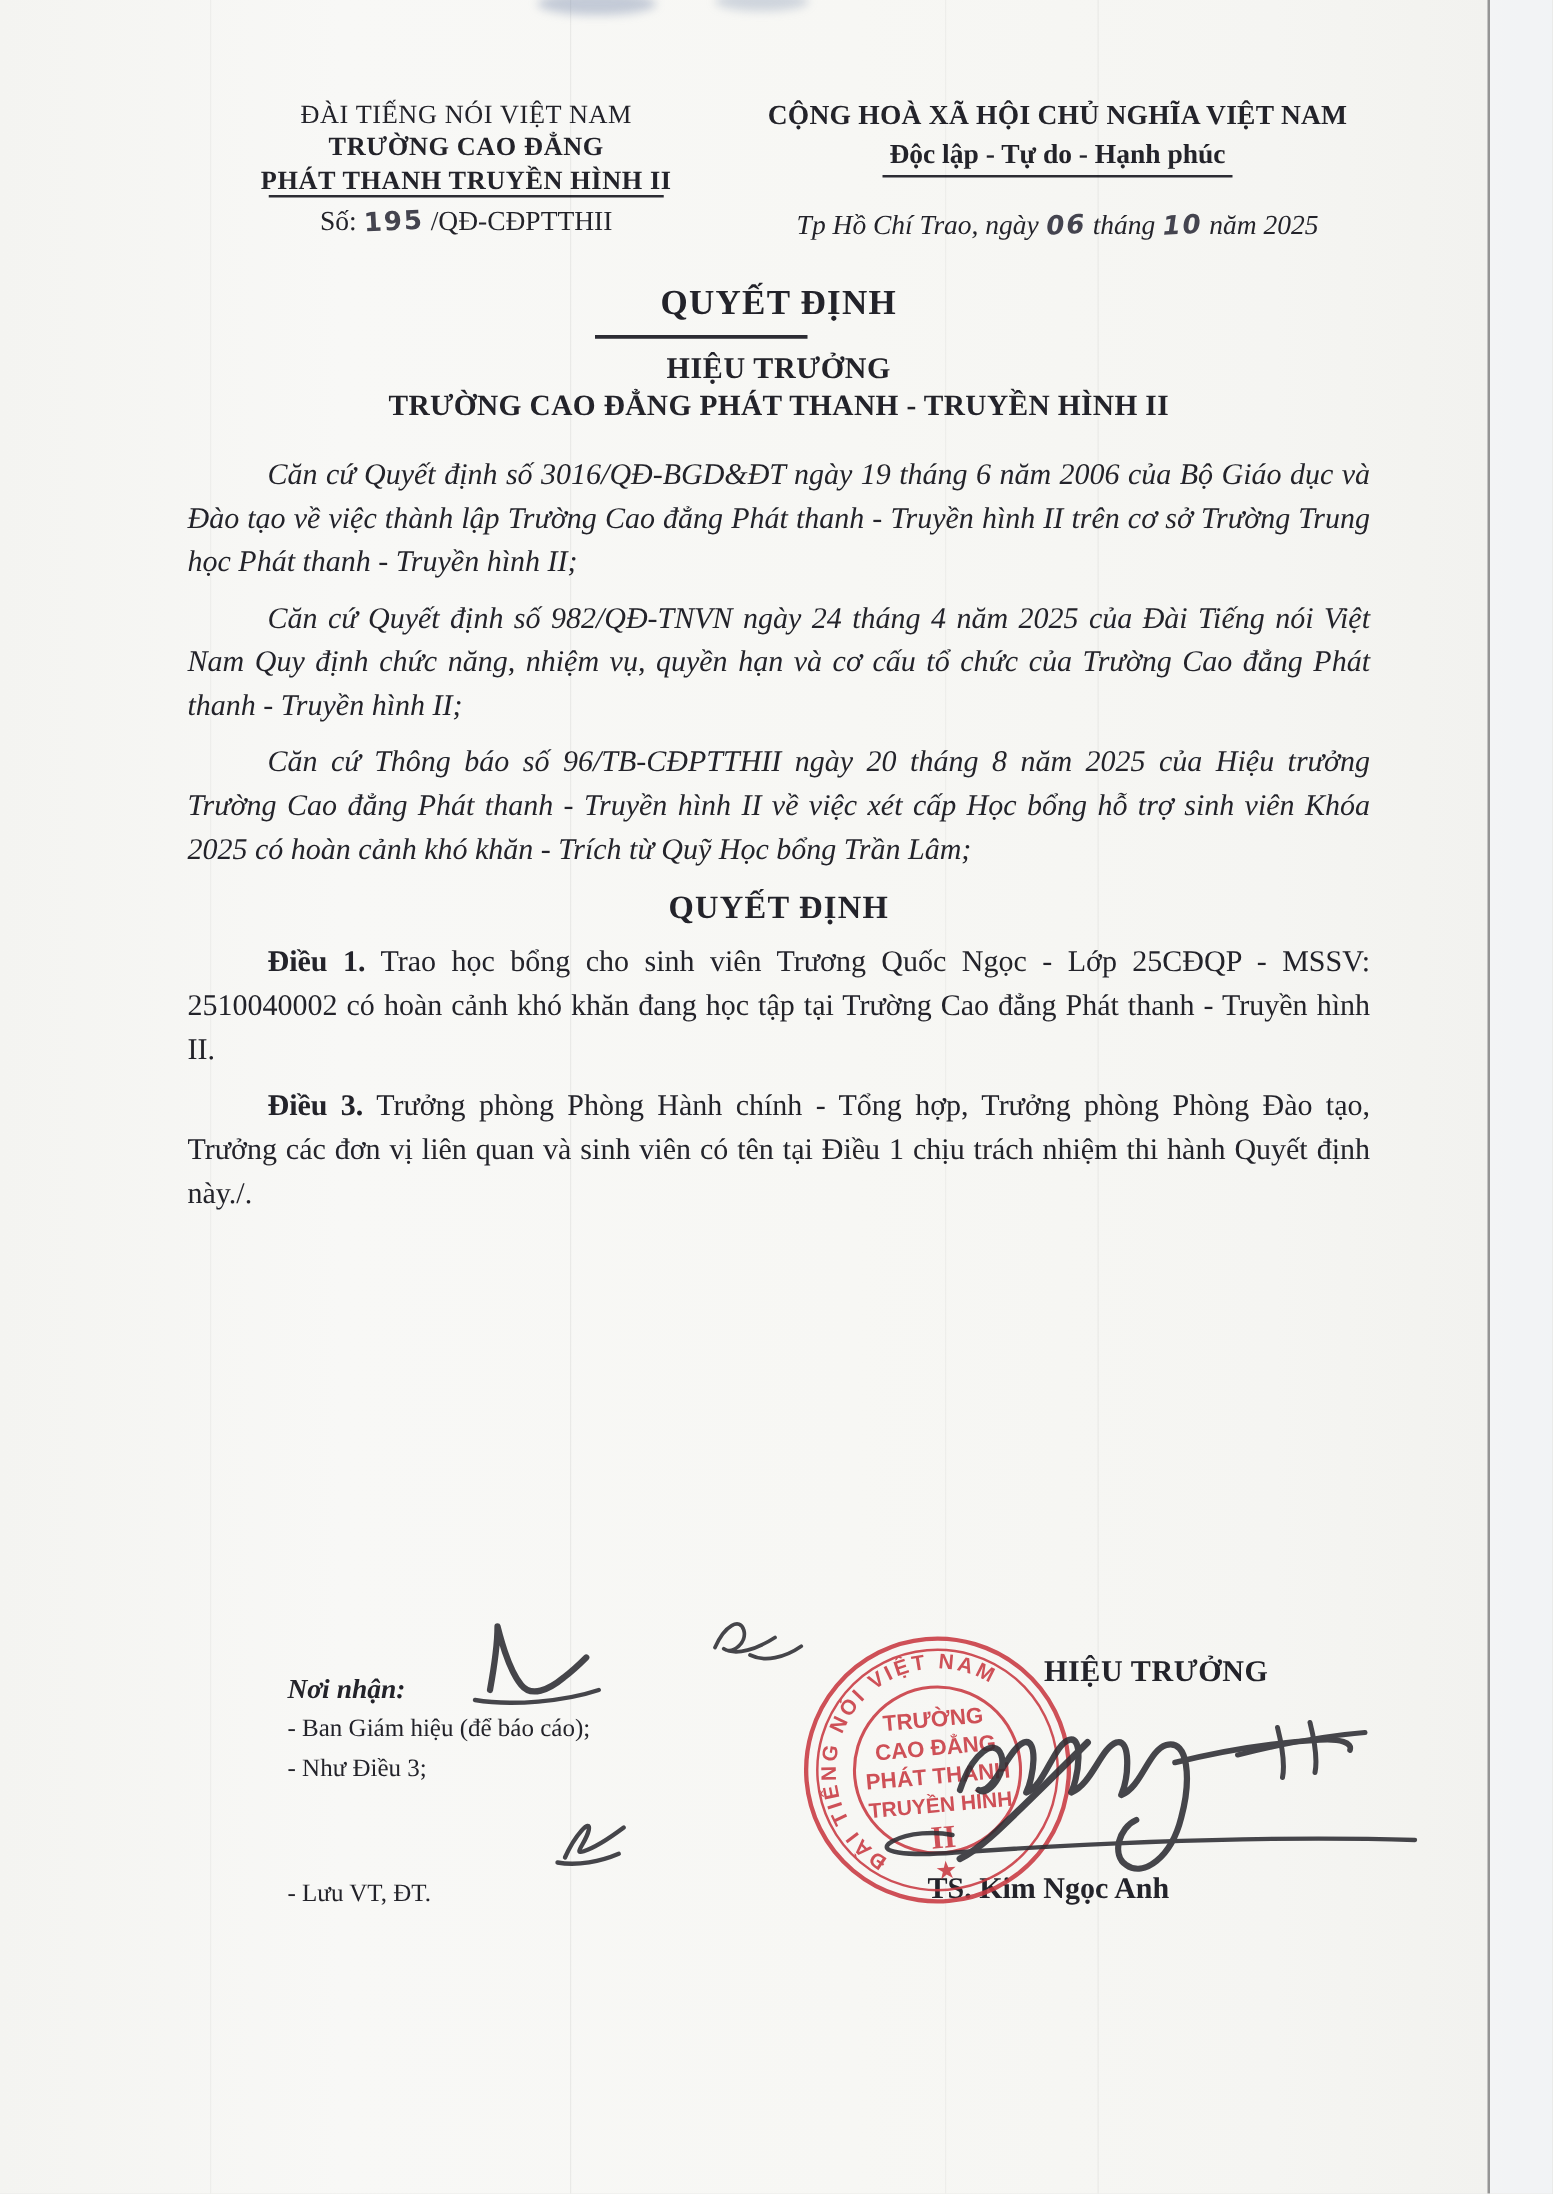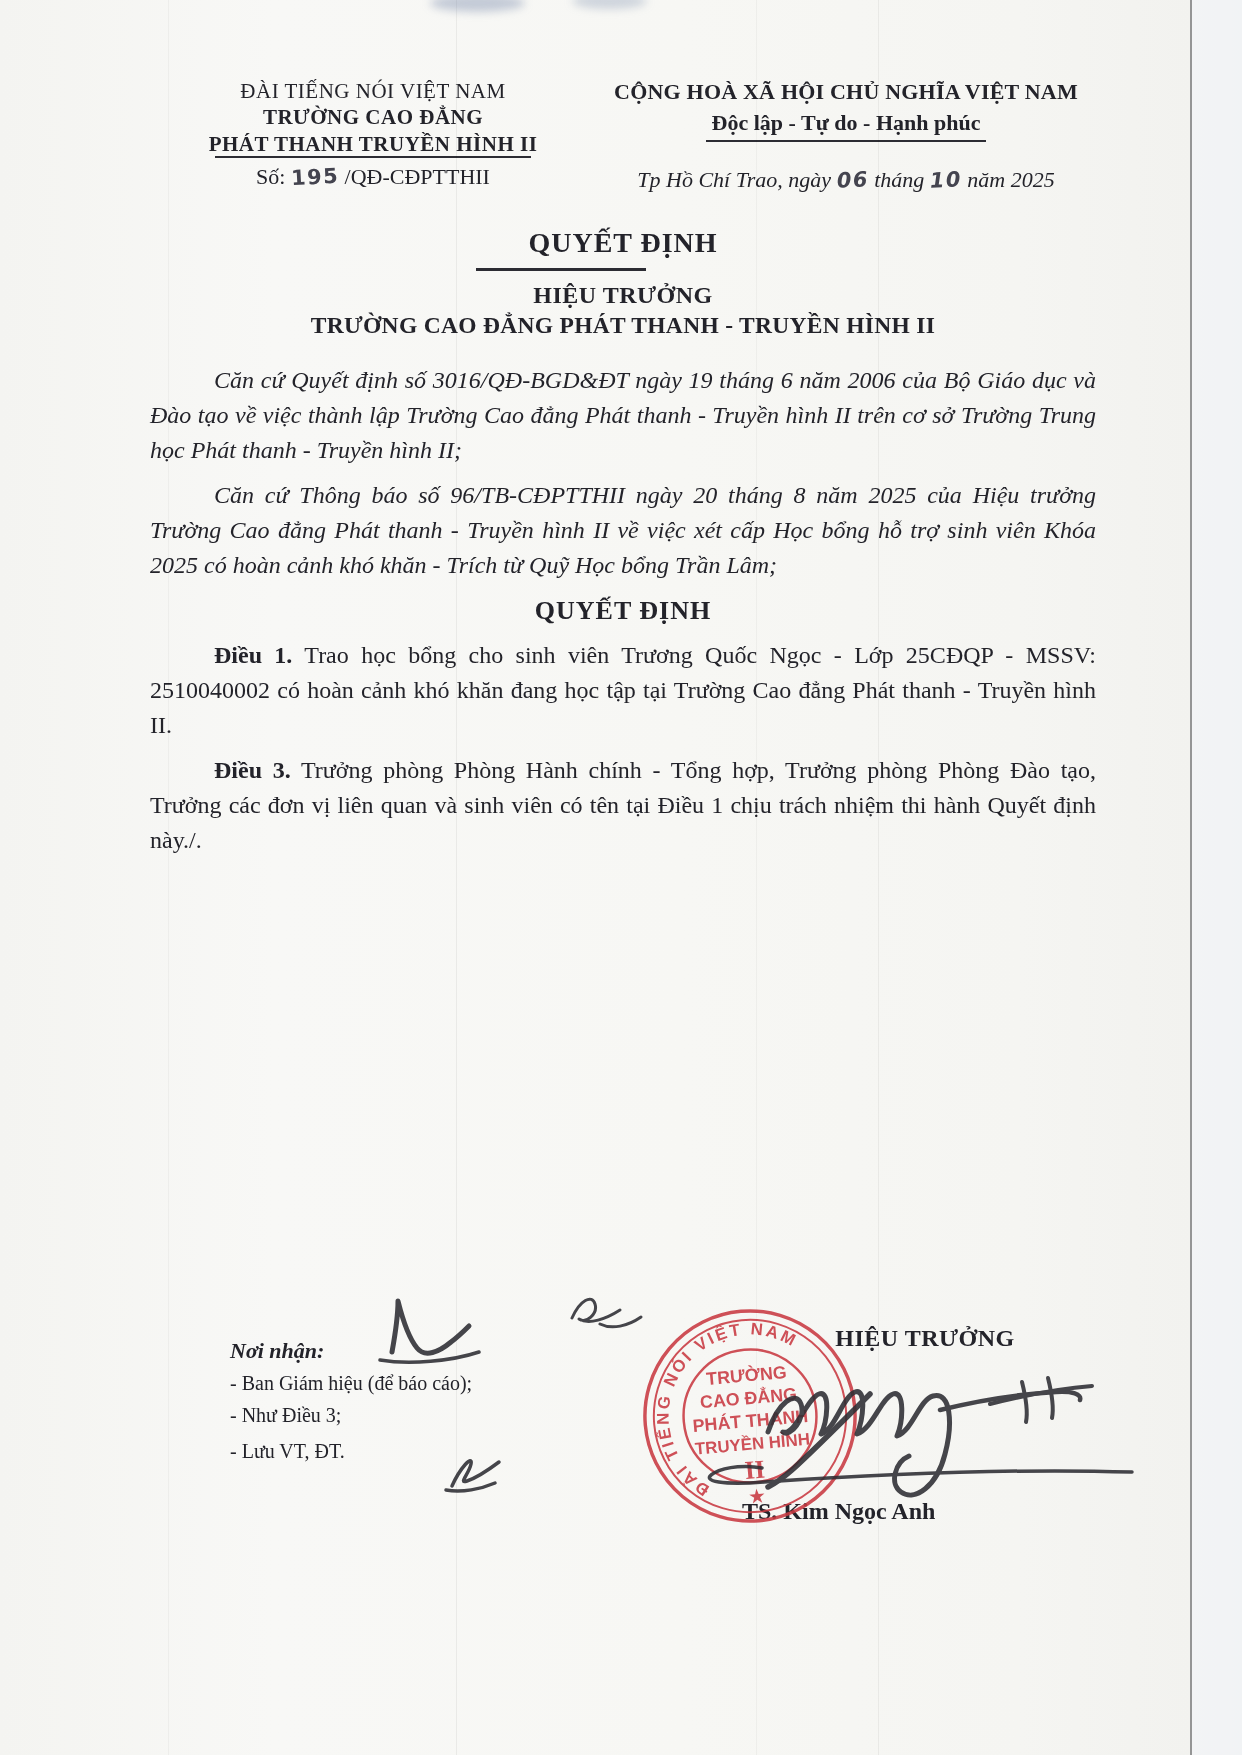--- a/index.html
+++ b/index.html
@@ -52,21 +52,21 @@
   .body p{margin:0 0 10px;text-indent:64px;}
   .body p.it{font-style:italic;}
   .d-head{text-align:center;font-size:26px;font-weight:bold;letter-spacing:1px;margin:6px 0 14px;text-indent:0 !important;}
   .art b{font-weight:bold;}
 
   
   .recip-label{position:absolute;left:230px;top:1338px;font-size:22px;font-weight:bold;font-style:italic;}
   .recip{position:absolute;left:230px;font-size:20px;}
   .recip.r0{top:1372px;}
   .recip.r1{top:1404px;}
-  .recip.r2{top:1440px;}
+  .recip.r2{top:1504px;}
   .sig-title{position:absolute;left:814px;top:1325px;width:222px;text-align:center;font-size:24px;font-weight:bold;letter-spacing:.5px;}
   .sig-name{position:absolute;left:742px;top:1498px;width:280px;text-align:left;font-size:24px;font-weight:bold;}
   .stamp{position:absolute;left:636px;top:1302px;width:228px;height:228px;transform:rotate(-5deg);opacity:.88;}
   .ink{position:absolute;left:0;top:0;width:1242px;height:1755px;pointer-events:none;opacity:.88;}
 </style>
 </head>
 <body>
 
 <div class="paper">
 
@@ -108,20 +108,21 @@
 
     <div class="title-block">
       <div class="t-main">QUYẾT ĐỊNH</div>
       <div class="t-rule"></div>
       <div class="t-issuer">HIỆU TRƯỞNG</div>
       <div class="t-org">TRƯỜNG CAO ĐẲNG PHÁT THANH - TRUYỀN HÌNH II</div>
     </div>
 
     <div class="body">
       <p class="it">Căn cứ Quyết định số 3016/QĐ-BGD&amp;ĐT ngày 19 tháng 6 năm 2006 của Bộ Giáo dục và Đào tạo về việc thành lập Trường Cao đẳng Phát thanh - Truyền hình II trên cơ sở Trường Trung học Phát thanh - Truyền hình II;</p>
+      <p class="it">Căn cứ Quyết định số 982/QĐ-TNVN ngày 24 tháng 4 năm 2025 của Đài Tiếng nói Việt Nam Quy định chức năng, nhiệm vụ, quyền hạn và cơ cấu tổ chức của Trường Cao đẳng Phát thanh - Truyền hình II;</p>
       <p class="it">Căn cứ Thông báo số 96/TB-CĐPTTHII ngày 20 tháng 8 năm 2025 của Hiệu trưởng Trường Cao đẳng Phát thanh - Truyền hình II về việc xét cấp Học bổng hỗ trợ sinh viên Khóa 2025 có hoàn cảnh khó khăn - Trích từ Quỹ Học bổng Trần Lâm;</p>
 
       <p class="d-head">QUYẾT ĐỊNH</p>
 
       <p class="art"><b>Điều 1.</b> <span>Trao học bổng cho sinh viên Trương Quốc Ngọc - Lớp 25CĐQP - MSSV: 2510040002 có hoàn cảnh khó khăn đang học tập tại Trường Cao đẳng Phát thanh - Truyền hình II.</span></p>
       <p class="art"><b>Điều 3.</b> <span>Trưởng phòng Phòng Hành chính - Tổng hợp, Trưởng phòng Phòng Đào tạo, Trưởng các đơn vị liên quan và sinh viên có tên tại Điều 1 chịu trách nhiệm thi hành Quyết định này./.</span></p>
     </div>
   </div>
 
   <div class="recip-label">Nơi nhận:</div>

